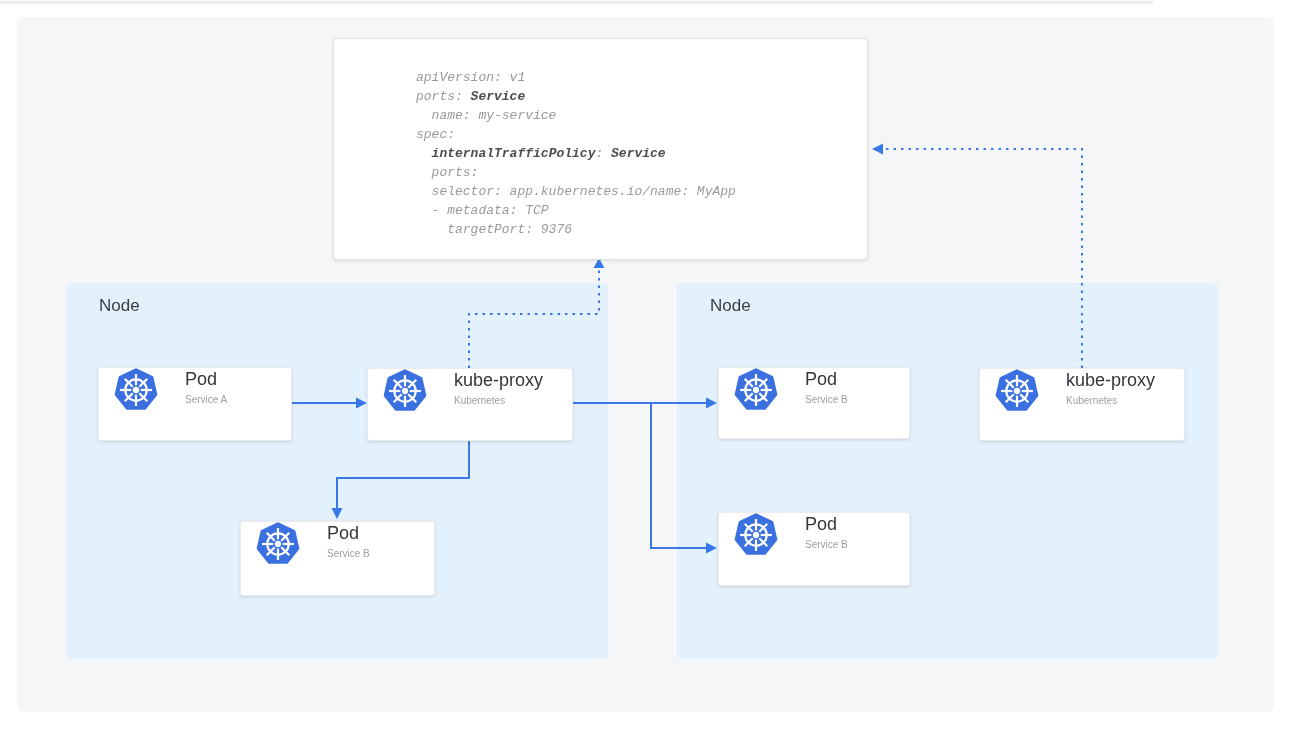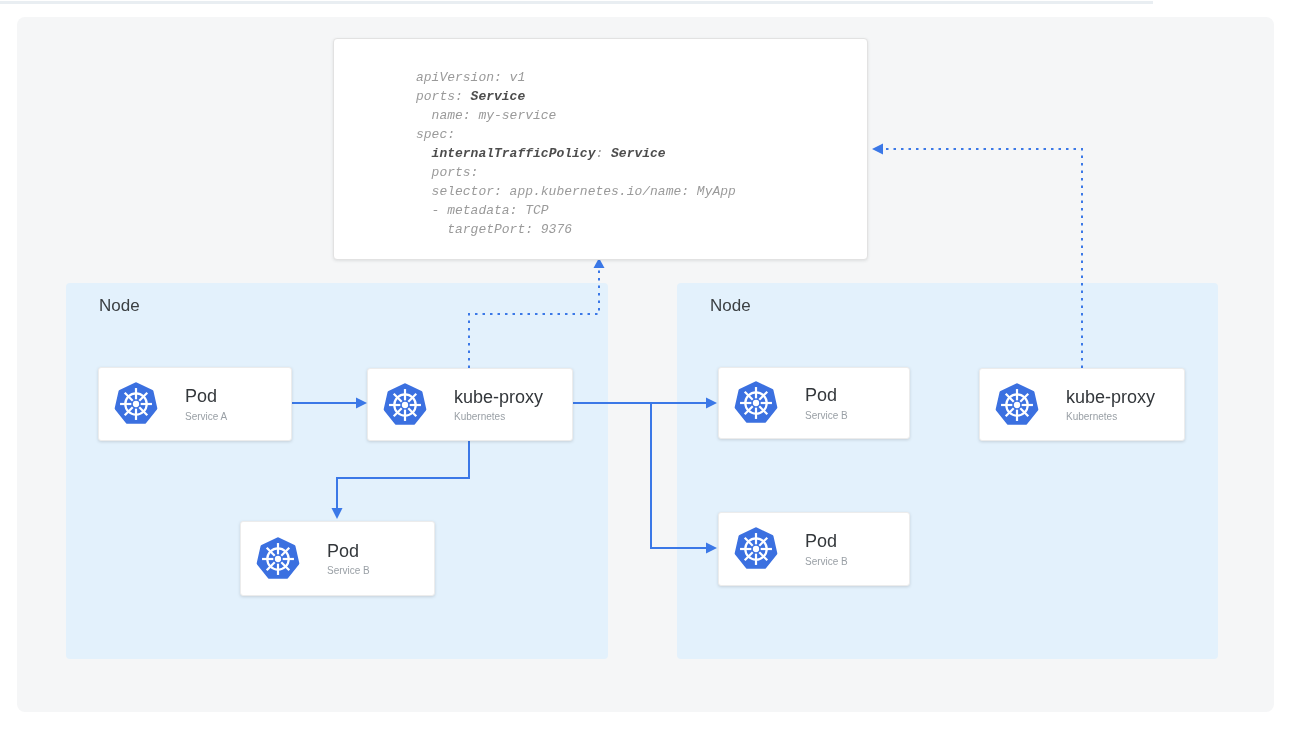--- a/index.html
+++ b/index.html
@@ -6,21 +6,21 @@
   .canvas{position:relative;width:1296px;height:729px;background:#fff;overflow:hidden;
           font-family:"Liberation Sans",sans-serif;}
   .topline{position:absolute;left:0;top:1px;width:1153px;height:3px;background:var(--top-line);}
   .card{position:absolute;left:17px;top:17px;width:1257px;height:695px;background:var(--card-bg);border-radius:8px;}
   .node{position:absolute;background:var(--node-bg);border-radius:4px;}
   .node-left{left:66px;top:283px;width:542px;height:376px;}
   .node-right{left:677px;top:283px;width:541px;height:376px;}
   .node-label{position:absolute;left:33px;top:13px;font-size:17px;color:var(--node-text);}
   .overlay{position:absolute;left:0;top:0;width:1296px;height:729px;pointer-events:none;}
   .kbox{position:absolute;background:#fff;border:1px solid #ececec;border-radius:3px;
-        box-shadow:0 1px 3px rgba(60,64,67,.18);display:flex;align-items:center;gap:27px;
+        box-shadow:0 1px 3px rgba(60,64,67,.18);display:flex;align-items:flex-start;gap:27px;
         padding-left:15px;box-sizing:border-box;}
   .logo{width:44px;height:44px;flex:0 0 44px;color:var(--k8s-blue);}
   .kbox-title{font-size:18px;color:var(--title-text);line-height:1.25;}
   .kbox-sub{font-size:10px;color:var(--subtitle-text);line-height:1.35;margin-top:2px;}
   .yaml-box{position:absolute;left:333px;top:38px;width:535px;height:222px;background:#fff;
             border:1px solid #e2e2e2;border-radius:4px;box-shadow:0 1px 3px rgba(60,64,67,.12);
             box-sizing:border-box;}
   .code{position:absolute;left:82px;top:13px;font-family:"Liberation Mono",monospace;
         font-style:italic;font-size:13px;line-height:19px;color:var(--code-regular);margin-top:16px;}
   .code-line{white-space:pre;}

